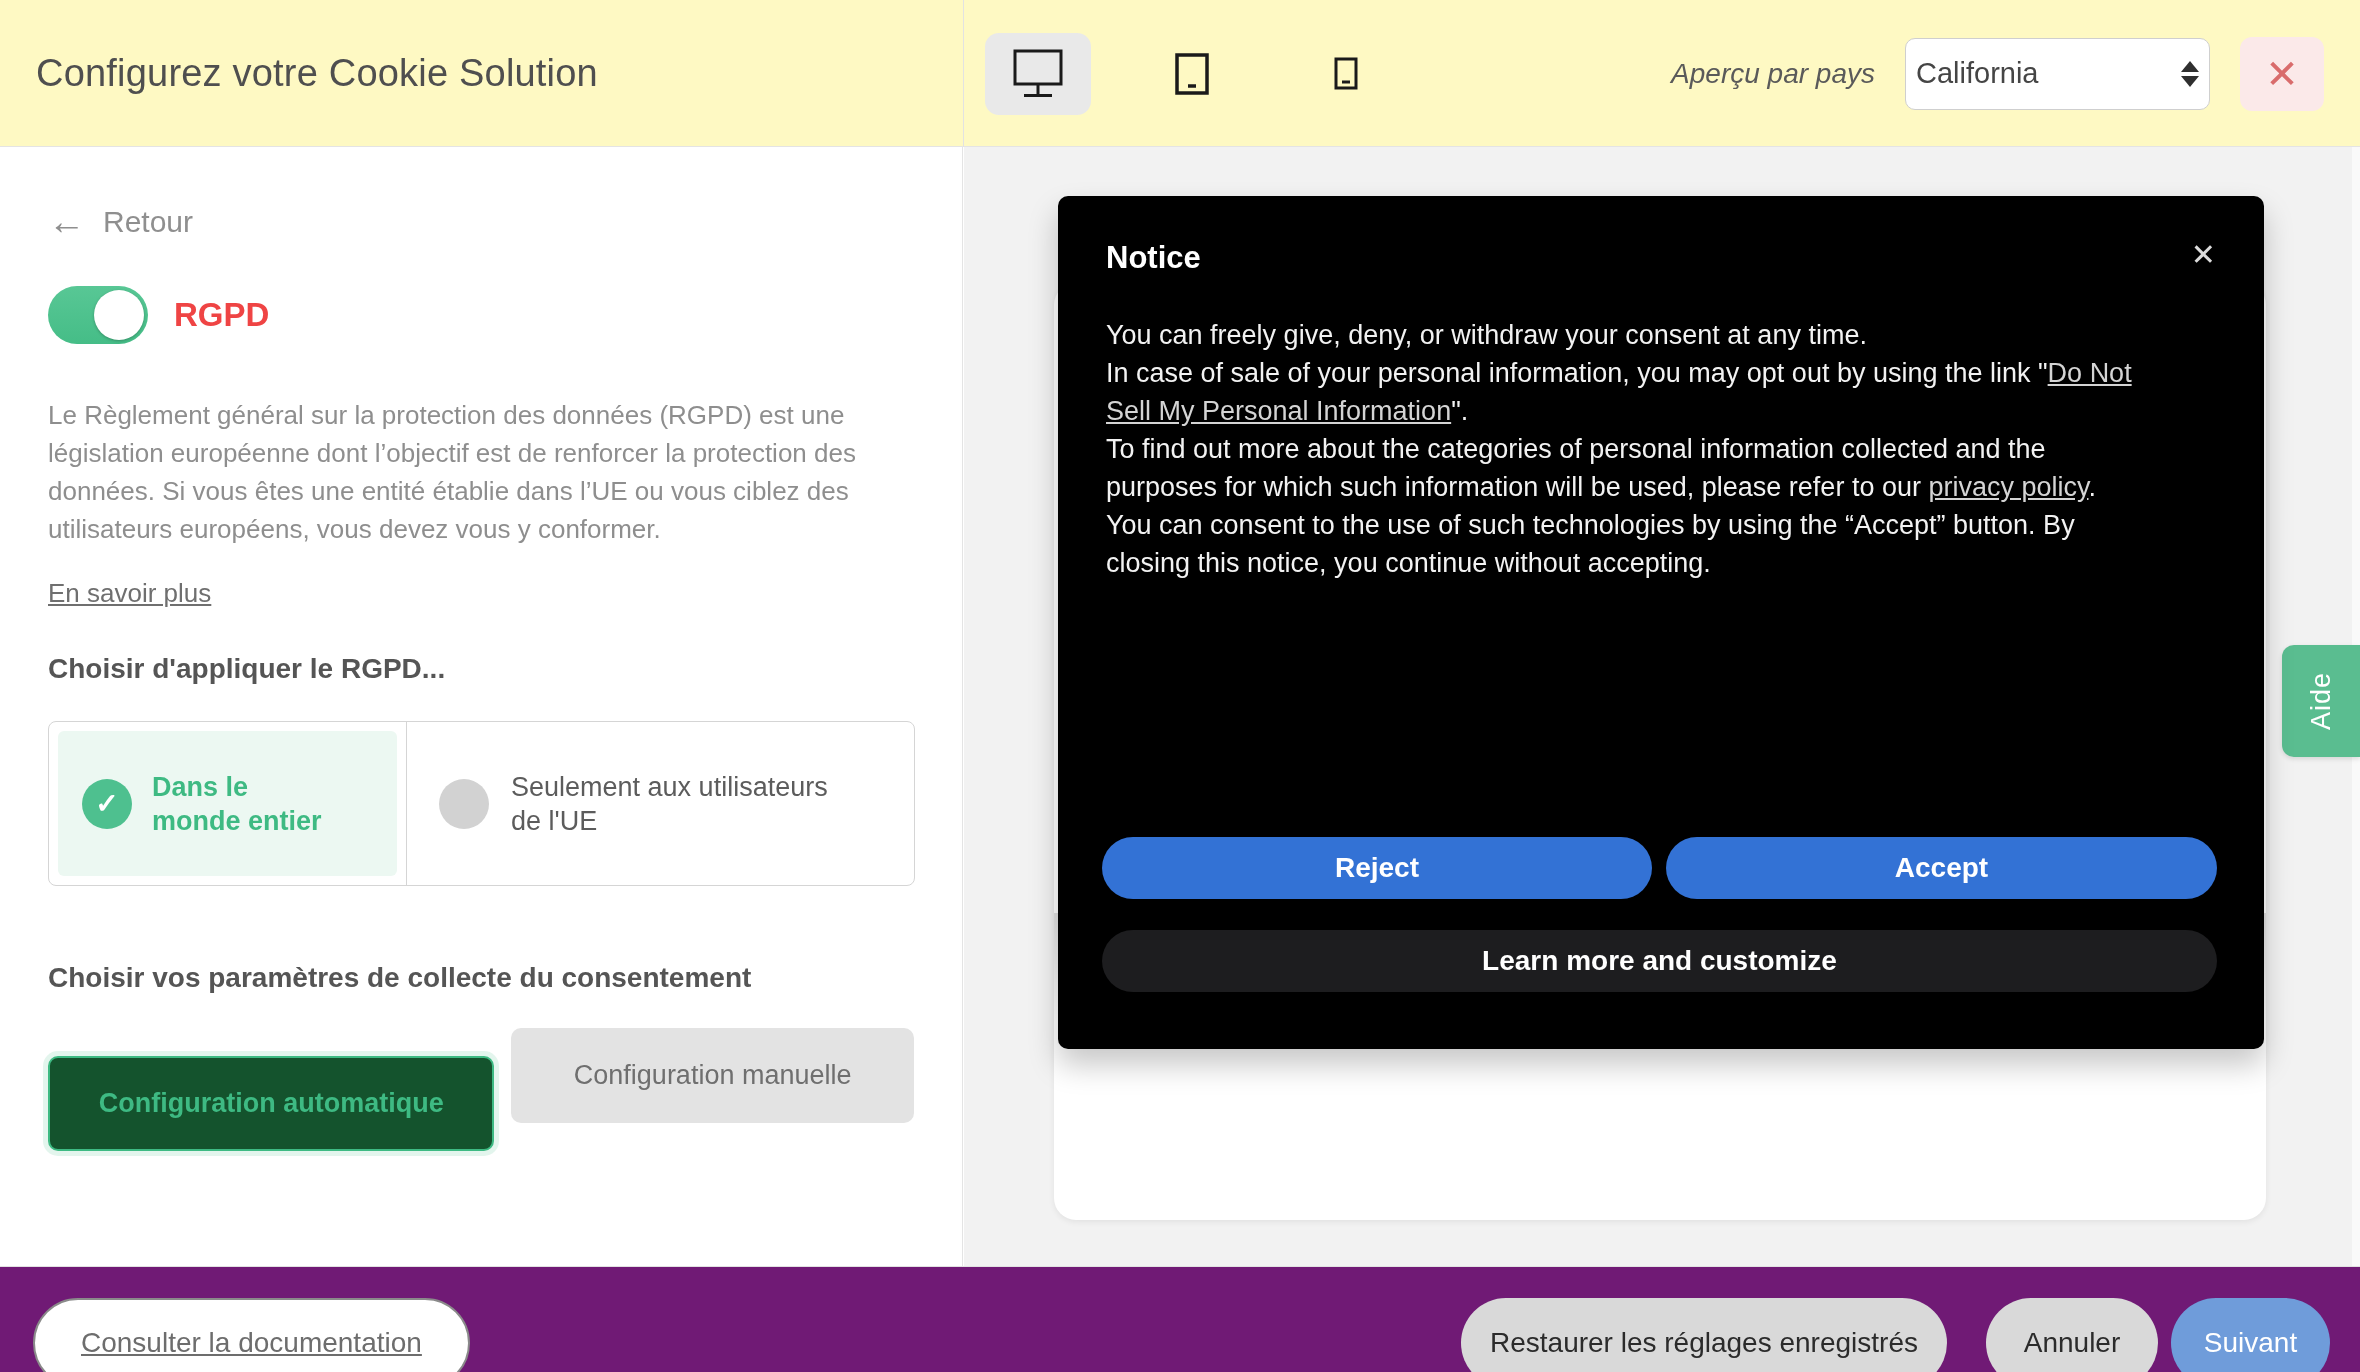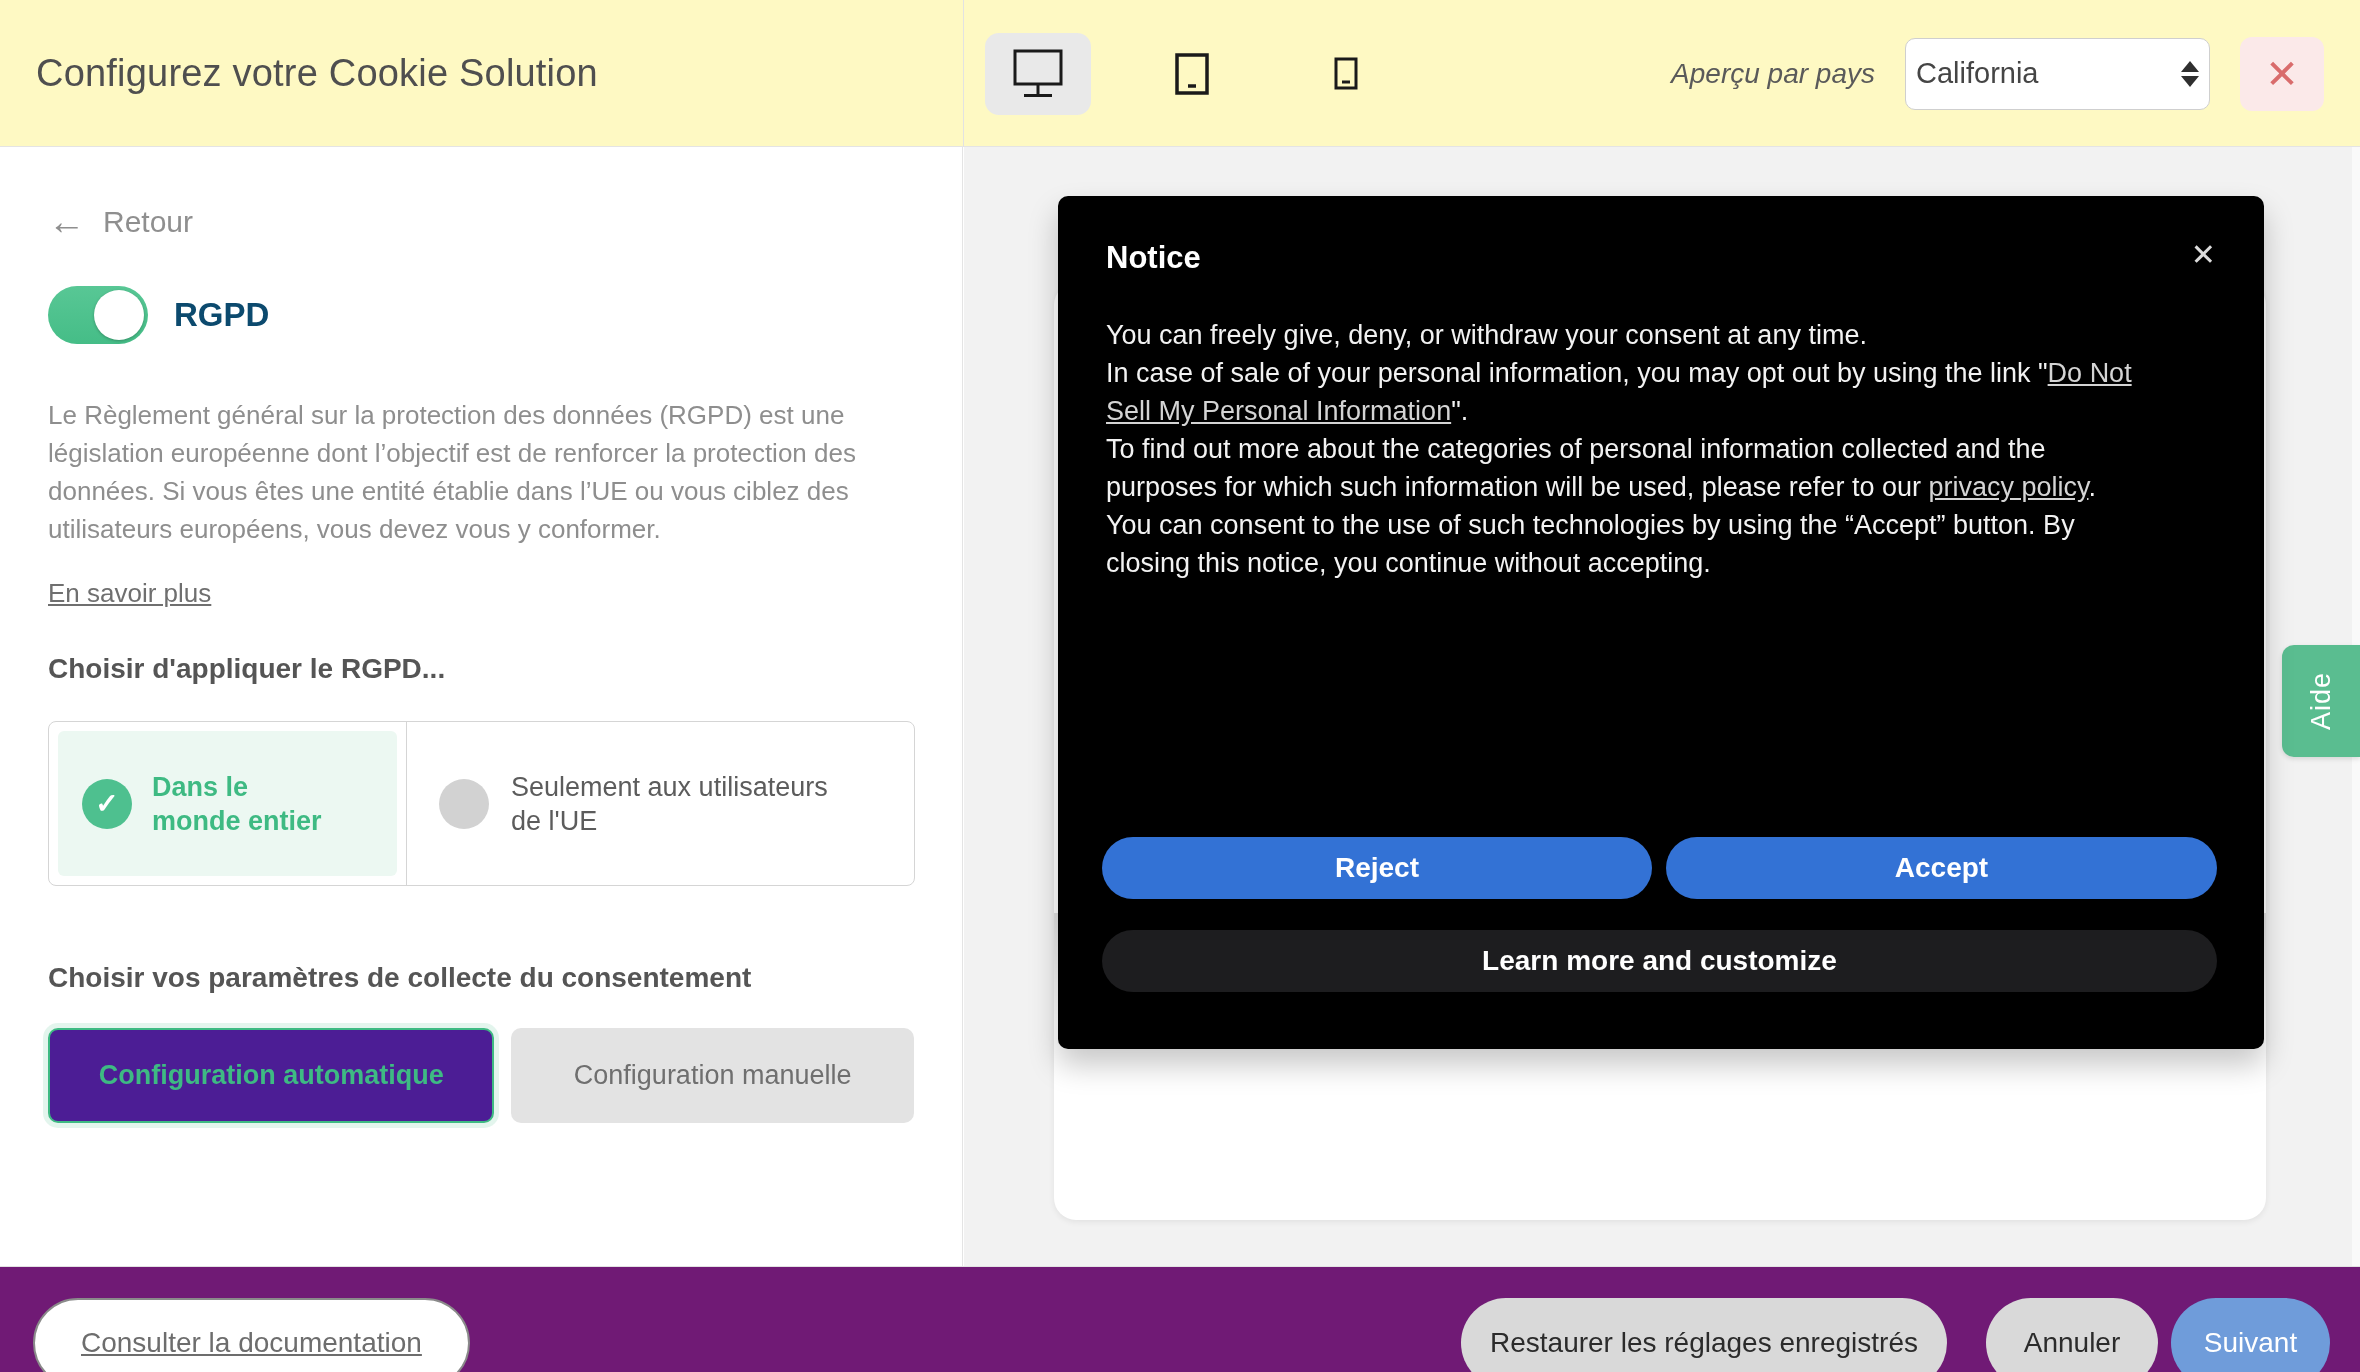--- a/index.html
+++ b/index.html
@@ -23,39 +23,39 @@
   .sort-arrows .down{width:0;height:0;border-left:9px solid transparent;border-right:9px solid transparent;border-top:11px solid #2f2f2f;}
   .close-btn{width:84px;height:74px;border:none;border-radius:12px;background:#fbe9e9;color:#d96c6c;font-size:40px;display:flex;align-items:center;justify-content:center;cursor:pointer;line-height:1;}
 
   
   .left-panel{position:absolute;left:0;top:147px;width:963px;height:1119px;background:#fff;border-right:1px solid #e4e4e4;padding:0 48px;z-index:2;}
   .back-link{margin-top:56px;display:inline-flex;align-items:center;gap:18px;color:#8f8f8f;font-size:30px;cursor:pointer;}
   .back-arrow{font-size:37px;line-height:1;color:#8f8f8f;}
   .toggle-row{margin-top:46px;display:flex;align-items:center;gap:26px;}
   .toggle{position:relative;width:100px;height:58px;border-radius:29px;background:linear-gradient(180deg,#58c795,#45bd87);cursor:pointer;flex:0 0 auto;}
   .toggle .knob{position:absolute;right:4px;top:4px;width:50px;height:50px;border-radius:50%;background:#fff;box-shadow:0 1px 3px rgba(0,0,0,.25);}
-  .toggle-label{font-size:33px;font-weight:bold;color:#0c4a6e;}
+  .toggle-label{font-size:33px;font-weight:bold;color:#ef4444;}
   .desc{margin-top:52px;width:848px;font-size:26px;line-height:38px;color:#8e8e8e;}
   .learn-more{display:inline-block;margin-top:30px;font-size:26px;color:#6f6f6f;text-decoration:underline;cursor:pointer;}
   .section-heading{margin-top:44px;font-size:28px;font-weight:bold;color:#555;}
   .section-heading.second{margin-top:76px;}
 
   .opt-card{margin-top:36px;width:867px;height:165px;border:1px solid #d5d5d5;border-radius:8px;display:flex;background:#fff;}
   .opt-cell{display:flex;align-items:center;cursor:pointer;}
   .opt-cell.selected{width:358px;padding:9px;border-right:1px solid #d5d5d5;}
   .opt-inner{width:100%;height:100%;background:#ecf8f2;border-radius:6px;display:flex;align-items:center;gap:20px;padding:0 0 0 24px;}
   .check-circle{width:50px;height:50px;border-radius:50%;background:#4ec08f;color:#fff;display:flex;align-items:center;justify-content:center;font-size:28px;font-weight:bold;flex:0 0 auto;}
   .opt-label-green{font-size:27px;font-weight:bold;color:#3eba83;width:180px;line-height:34px;}
   .opt-cell.unselected{flex:1;gap:22px;padding:0 0 0 32px;}
   .radio-circle{width:50px;height:50px;border-radius:50%;background:#d2d2d2;flex:0 0 auto;}
   .opt-label-gray{font-size:27px;color:#5c5c5c;width:340px;line-height:34px;}
 
   .cfg-row{margin-top:34px;display:flex;gap:17px;}
   .cfg-btn{height:95px;border-radius:10px;font-size:27px;display:flex;align-items:center;justify-content:center;cursor:pointer;border:none;}
-  .cfg-btn.auto{width:450px;background:#4c1d95;border:2px solid #3eba83;color:#3eba83;font-weight:bold;box-shadow:0 0 0 5px rgba(78,192,143,.16);}
+  .cfg-btn.auto{width:450px;background:#14532d;border:2px solid #3eba83;color:#3eba83;font-weight:bold;box-shadow:0 0 0 5px rgba(78,192,143,.16);margin-top:28px;}
   .cfg-btn.manual{width:406px;background:#e3e3e3;color:#6f6f6f;}
 
   .heart{position:absolute;left:95px;top:1250px;width:46px;height:40px;z-index:1;}
   .heart:before,.heart:after{content:"";position:absolute;top:0;width:25px;height:25px;border-radius:50%;background:#4ec08f;}
   .heart:before{left:0;}
   .heart:after{right:0;}
 
   
   .preview{position:absolute;left:964px;top:147px;width:1396px;height:1119px;background:#f2f2f2;}
   .scroll-strip{position:absolute;right:0;top:0;width:8px;height:1119px;background:#fafafa;}

